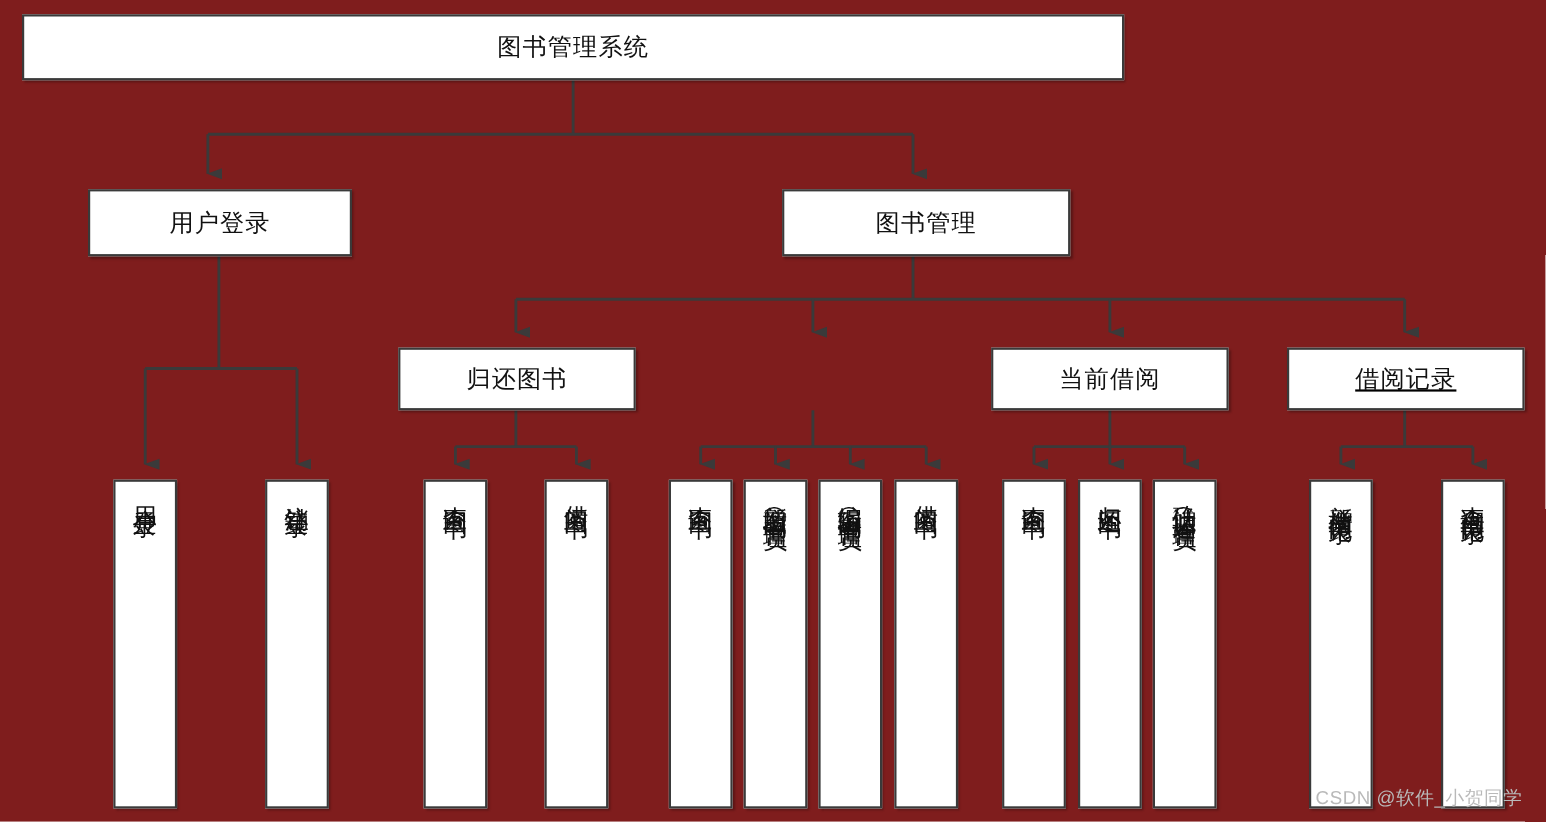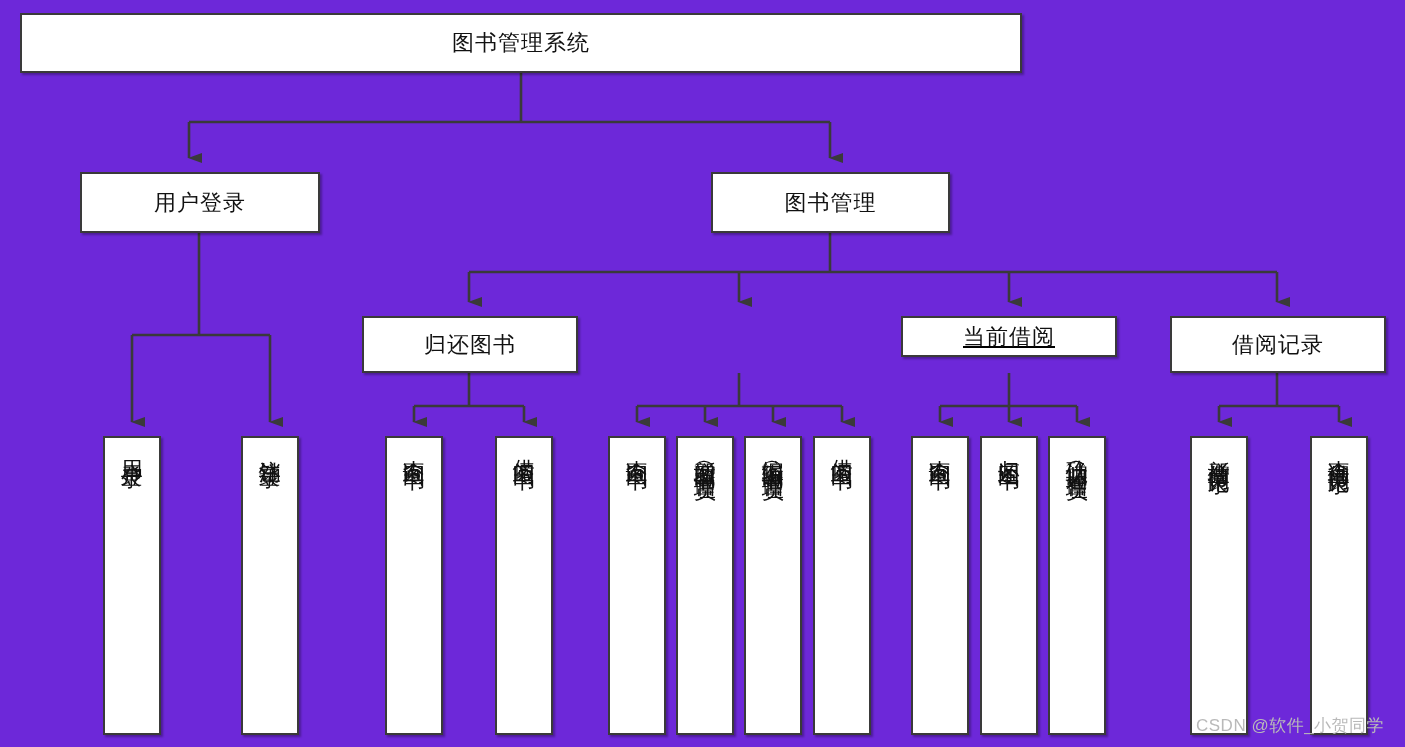--- a/index.html
+++ b/index.html
@@ -8,21 +8,21 @@
     padding: 0;
     background: #ffffff;
   }
   body {
     font-family: "Liberation Sans", "DejaVu Sans", sans-serif;
   }
   #canvas {
     position: relative;
     width: 1405px;
     height: 747px;
-    background: #6d28d9;
+    background: #7f1d1d;
     overflow: hidden;
   }
   svg#edges {
     position: absolute;
     left: 0;
     top: 0;
     width: 1405px;
     height: 747px;
     pointer-events: none;
   }
@@ -122,31 +122,31 @@
     </g>
   </svg>
 
   <div class="node" style="left:20px; top:13px; width:1002px; height:60px;">
     <span class="label">图书管理系统</span>
   </div>
 
   <div class="node" style="left:80px; top:172px; width:240px; height:61px;">
     <span class="label">用户登录</span>
   </div>
-  <div class="node" style="left:711px; top:172px; width:239px; height:61px;">
+  <div class="node" style="left:711px; top:172px; width:262px; height:61px;">
     <span class="label">图书管理</span>
   </div>
 
   <div class="node" style="left:362px; top:316px; width:216px; height:57px;">
     <span class="label">归还图书</span>
   </div>
-  <div class="node" style="left:901px; top:316px; width:216px; height:41px;text-decoration:underline;">
+  <div class="node" style="left:901px; top:316px; width:216px; height:57px;">
     <span class="label">当前借阅</span>
   </div>
-  <div class="node" style="left:1170px; top:316px; width:216px; height:57px;">
+  <div class="node" style="left:1170px; top:316px; width:216px; height:57px;text-decoration:underline;">
     <span class="label">借阅记录</span>
   </div>
 
   <div class="node vertical" style="left:103px; top:436px; width:58px; height:299px;">
     <span class="label">用户登录</span>
   </div>
   <div class="node vertical" style="left:241px; top:436px; width:58px; height:299px;">
     <span class="label">注销登录</span>
   </div>
 

